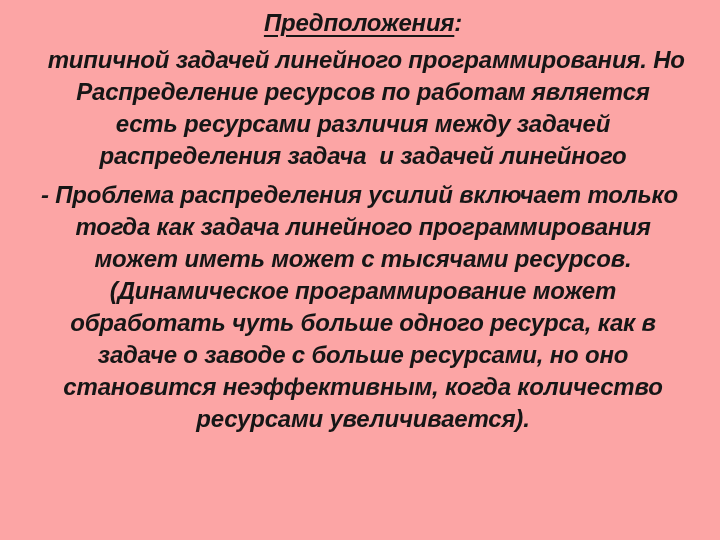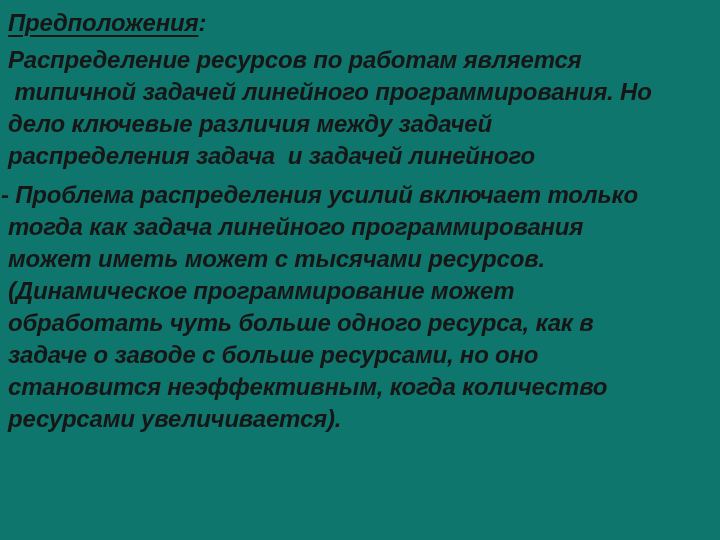--- a/index.html
+++ b/index.html
@@ -7,26 +7,27 @@
     padding: 0;
     width: 720px;
     height: 540px;
     background: #ffffff;
     overflow: hidden;
   }
   .slide {
     box-sizing: border-box;
     width: 720px;
     height: 540px;
-    background: #0f766e;
+    background: #fca5a5;
     color: #161616;
     font-family: "Liberation Sans", sans-serif;
     font-style: italic;
     font-weight: 700;
     padding: 7px 2px 0 8px;
+    text-align: center;
   }
   .line {
     white-space: pre;
     font-size: 24px;
     line-height: 32px;
     letter-spacing: -0.2px;
   }
   .line.title-line {
     margin-bottom: 5px;
   }
@@ -41,23 +42,23 @@
     text-decoration-thickness: 2px;
     text-underline-offset: 4px;
   }
 </style>
 </head>
 <body>
 
 <div class="slide">
   <div>
       <div class="line title-line"><span class="seg u">Предположения</span><span class="seg">:</span></div>
+      <div class="line"><span class="seg"> типичной задачей линейного программирования. Но</span></div>
       <div class="line"><span class="seg">Распределение ресурсов по работам является</span></div>
-      <div class="line"><span class="seg"> типичной задачей линейного программирования. Но</span></div>
-      <div class="line"><span class="seg">дело ключевые различия между задачей</span></div>
+      <div class="line"><span class="seg">есть ресурсами различия между задачей</span></div>
       <div class="line"><span class="seg">распределения задача  и задачей линейного</span></div>
       <div class="line gap-before hanging"><span class="seg">- Проблема распределения усилий включает только</span></div>
       <div class="line"><span class="seg">тогда как задача линейного программирования</span></div>
       <div class="line"><span class="seg">может иметь может с тысячами ресурсов.</span></div>
       <div class="line"><span class="seg">(Динамическое программирование может</span></div>
       <div class="line"><span class="seg">обработать чуть больше одного ресурса, как в</span></div>
       <div class="line"><span class="seg">задаче о заводе с больше ресурсами, но оно</span></div>
       <div class="line"><span class="seg">становится неэффективным, когда количество</span></div>
       <div class="line"><span class="seg">ресурсами увеличивается).</span></div>
     </div>

